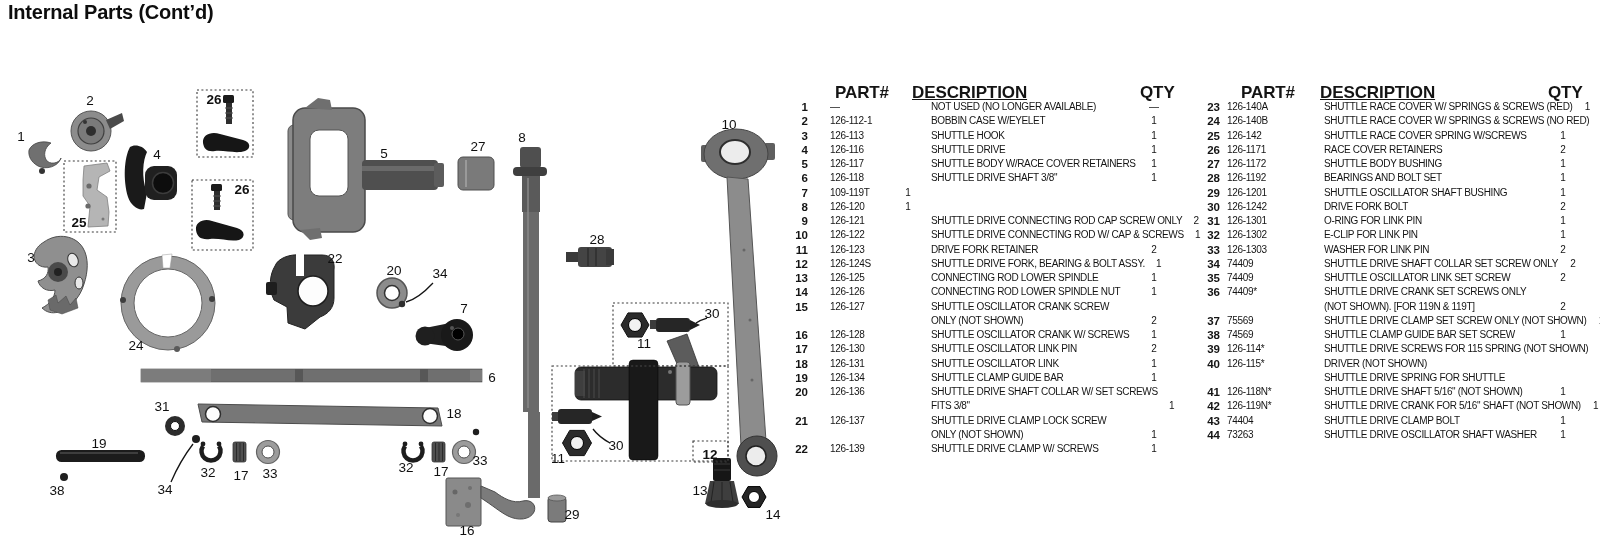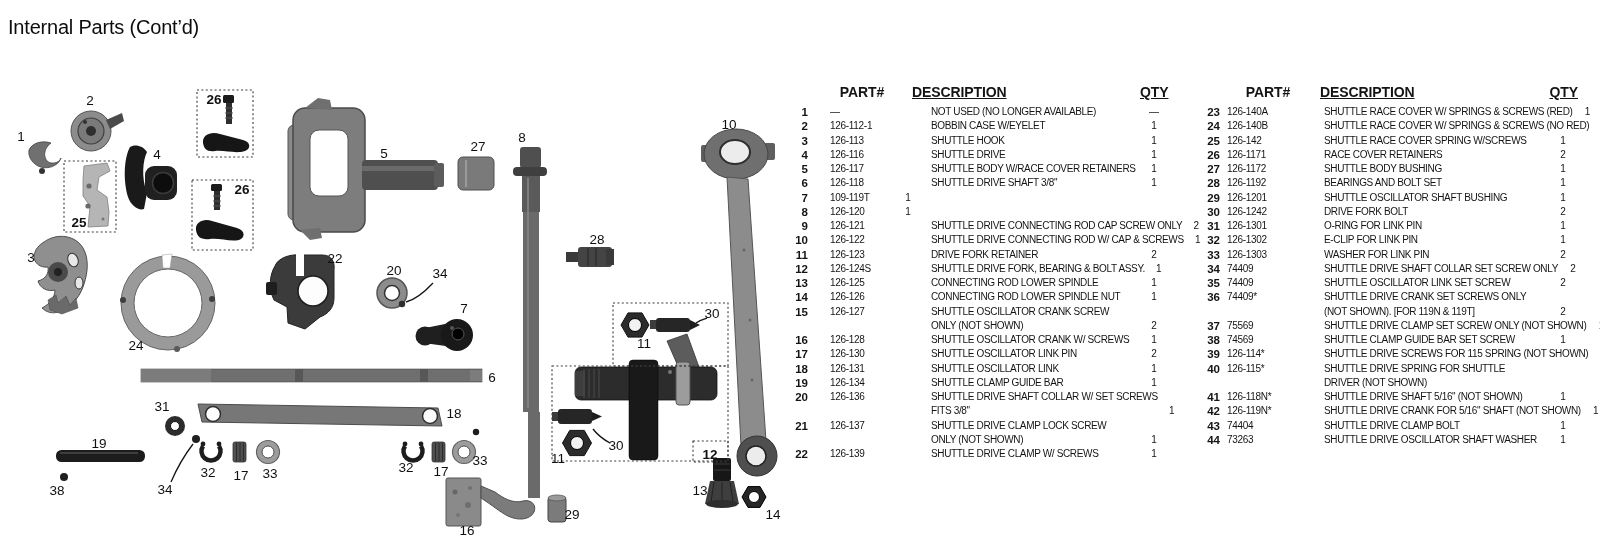--- a/index.html
+++ b/index.html
@@ -2,39 +2,39 @@
 <html><head>
 <meta charset="utf-8">
 <style>
   html,body{margin:0;padding:0;}
   body{
     width:1600px;height:540px;position:relative;overflow:hidden;
     background:#ffffff;color:#111;
     font-family:"Liberation Sans",sans-serif;
   }
   .page-title{
-    position:absolute;left:8px;top:16px;
-    font-size:20px;font-weight:400;letter-spacing:-0.2px;color:#0d0d0d;
+    position:absolute;left:8px;top:1px;
+    font-size:20px;font-weight:700;letter-spacing:-0.2px;color:#0d0d0d;
   }
   .diagram-wrap{position:absolute;left:0;top:0;width:785px;height:540px;}
   
   .ptable{position:absolute;top:85px;font-size:10px;line-height:14.25px;color:#141414;}
   .ptable.left{left:788px;width:380px;}
   .ptable.right{left:1194px;width:384px;}
-  .hdr{display:flex;font-weight:700;font-size:14px;line-height:15px;margin-bottom:5px;letter-spacing:-0.1px;}
+  .hdr{display:flex;font-weight:700;font-size:17px;line-height:15px;letter-spacing:-0.1px;}
   .hdr .h-sp{flex:none;}
   .ptable.left  .h-sp{width:42px;}
   .ptable.right .h-sp{width:44px;}
   .h-part{flex:none;text-align:center;}
   .ptable.left  .h-part{width:64px;}
   .ptable.right .h-part{width:60px;}
   .h-desc{flex:1;text-decoration:underline;}
   .ptable.left  .h-desc{padding-left:18px;}
   .ptable.right .h-desc{padding-left:22px;}
-  .h-qty{flex:none;text-align:right;text-decoration:underline;}
+  .h-qty{flex:none;text-align:right;}
   .ptable.left  .h-qty{width:28px;}
   .ptable.right .h-qty{width:30px;}
   .prow{display:flex;align-items:flex-start;}
   .c-num{flex:none;font-weight:700;font-size:11.5px;text-align:right;}
   .ptable.left  .c-num{width:20px;}
   .ptable.right .c-num{width:26px;}
   .c-part{flex:none;letter-spacing:-0.3px;}
   .ptable.left  .c-part{margin-left:22px;width:64px;}
   .ptable.right .c-part{margin-left:7px;width:60px;}
   .c-desc{flex:1;letter-spacing:-0.35px;}
@@ -673,22 +673,22 @@
         <span class="c-part">126-114*</span>
         <span class="c-desc">
           <div>SHUTTLE DRIVE SCREWS FOR 115 SPRING (NOT SHOWN)</div>
         </span>
         <span class="c-qty">2</span>
       </div>
       <div class="prow">
         <span class="c-num">40</span>
         <span class="c-part">126-115*</span>
         <span class="c-desc">
+          <div>DRIVER (NOT SHOWN)</div>
           <div>SHUTTLE DRIVE SPRING FOR SHUTTLE</div>
-          <div>DRIVER (NOT SHOWN)</div>
         </span>
         <span class="c-qty"></span>
       </div>
       <div class="prow">
         <span class="c-num">41</span>
         <span class="c-part">126-118N*</span>
         <span class="c-desc">
           <div>SHUTTLE DRIVE SHAFT 5/16" (NOT SHOWN)</div>
         </span>
         <span class="c-qty">1</span>

